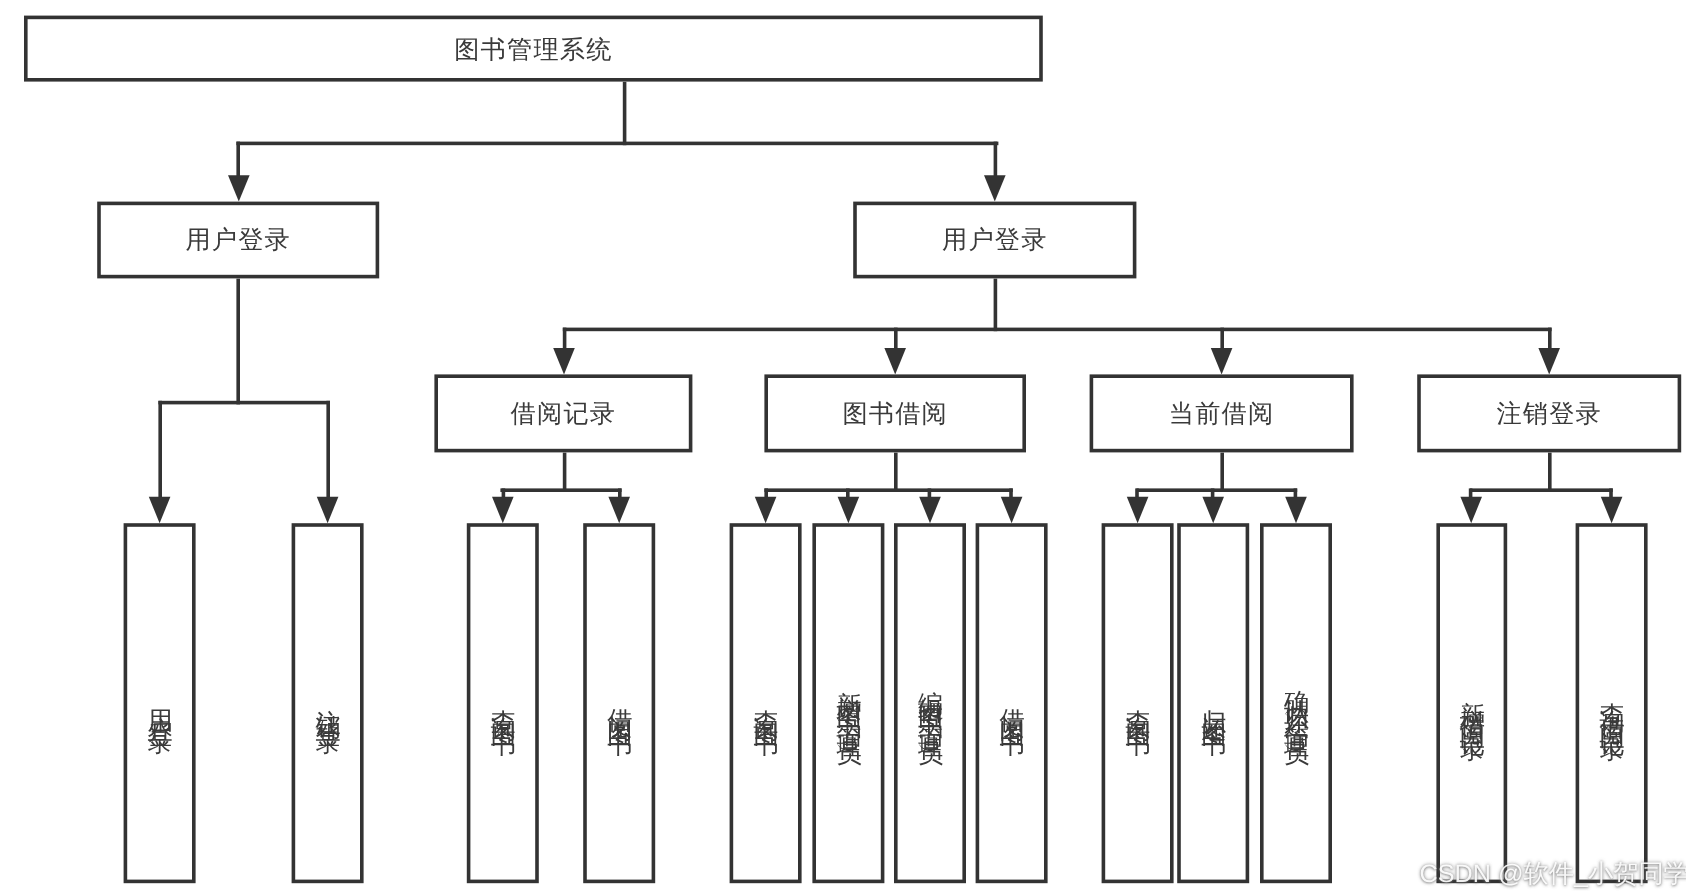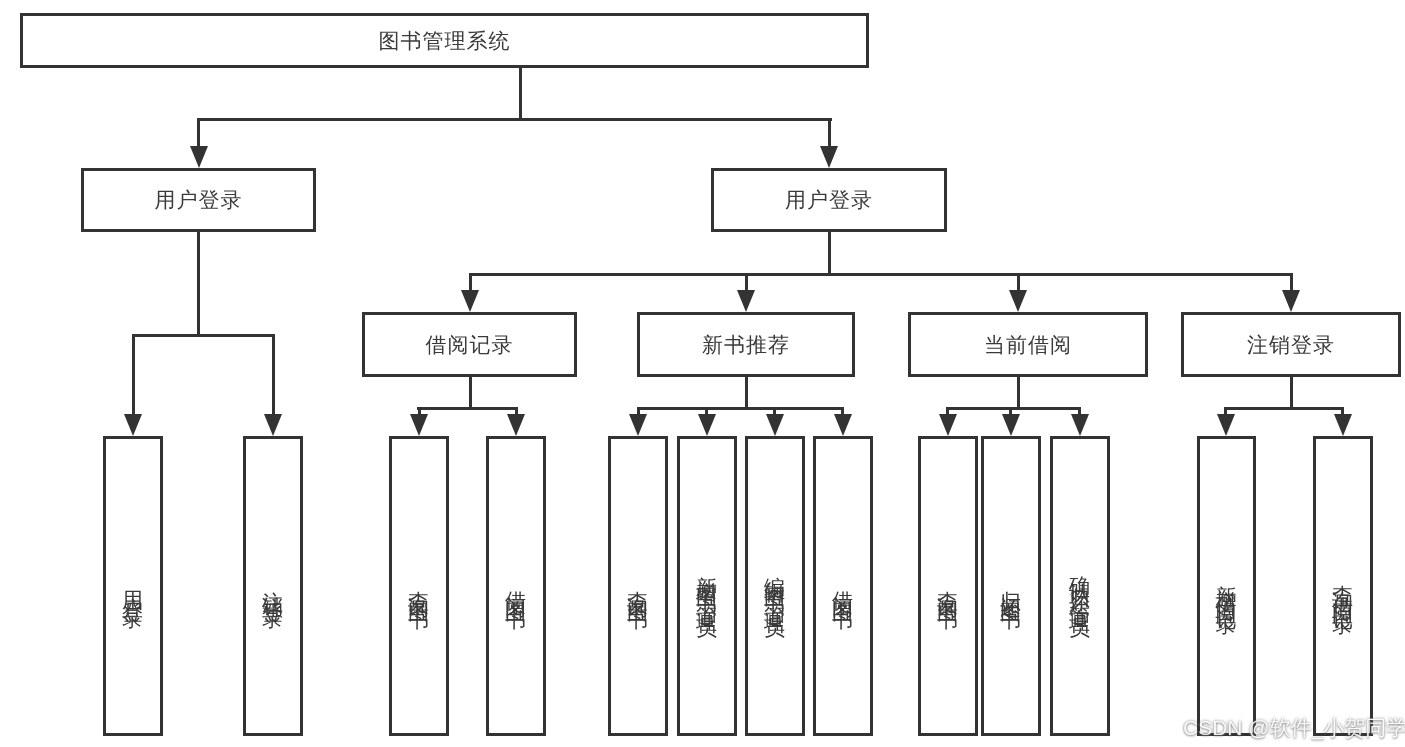--- a/index.html
+++ b/index.html
@@ -92,22 +92,22 @@
   <i class="ah" style="left:1071px;top:414px"></i>
   <i class="ah" style="left:1217px;top:414px"></i>
   <i class="ah" style="left:1334px;top:414px"></i>
 
   <div class="node" style="left:20px;top:13px;width:849px;height:55px">图书管理系统</div>
 
   <div class="node" style="left:81px;top:168px;width:235px;height:64px">用户登录</div>
   <div class="node" style="left:711px;top:168px;width:236px;height:64px">用户登录</div>
 
   <div class="node" style="left:362px;top:312px;width:215px;height:65px">借阅记录</div>
-  <div class="node" style="left:637px;top:312px;width:218px;height:65px">新书推荐</div>
-  <div class="node" style="left:908px;top:312px;width:240px;height:65px">当前借阅</div>
+  <div class="node" style="left:637px;top:312px;width:218px;height:65px">图书借阅</div>
+  <div class="node" style="left:908px;top:312px;width:220px;height:65px">当前借阅</div>
   <div class="node" style="left:1181px;top:312px;width:220px;height:65px">注销登录</div>
 
   <div class="node leaf" style="left:103px;top:436px;width:60px;height:300px">用户登录</div>
   <div class="node leaf" style="left:243px;top:436px;width:60px;height:300px">注销登录</div>
 
   <div class="node leaf" style="left:389px;top:436px;width:60px;height:300px">查询图书</div>
   <div class="node leaf" style="left:486px;top:436px;width:60px;height:300px">借阅图书</div>
 
   <div class="node leaf" style="left:608px;top:436px;width:60px;height:300px">查询图书</div>
   <div class="node leaf" style="left:677px;top:436px;width:60px;height:300px">新增图书（管理员）</div>

